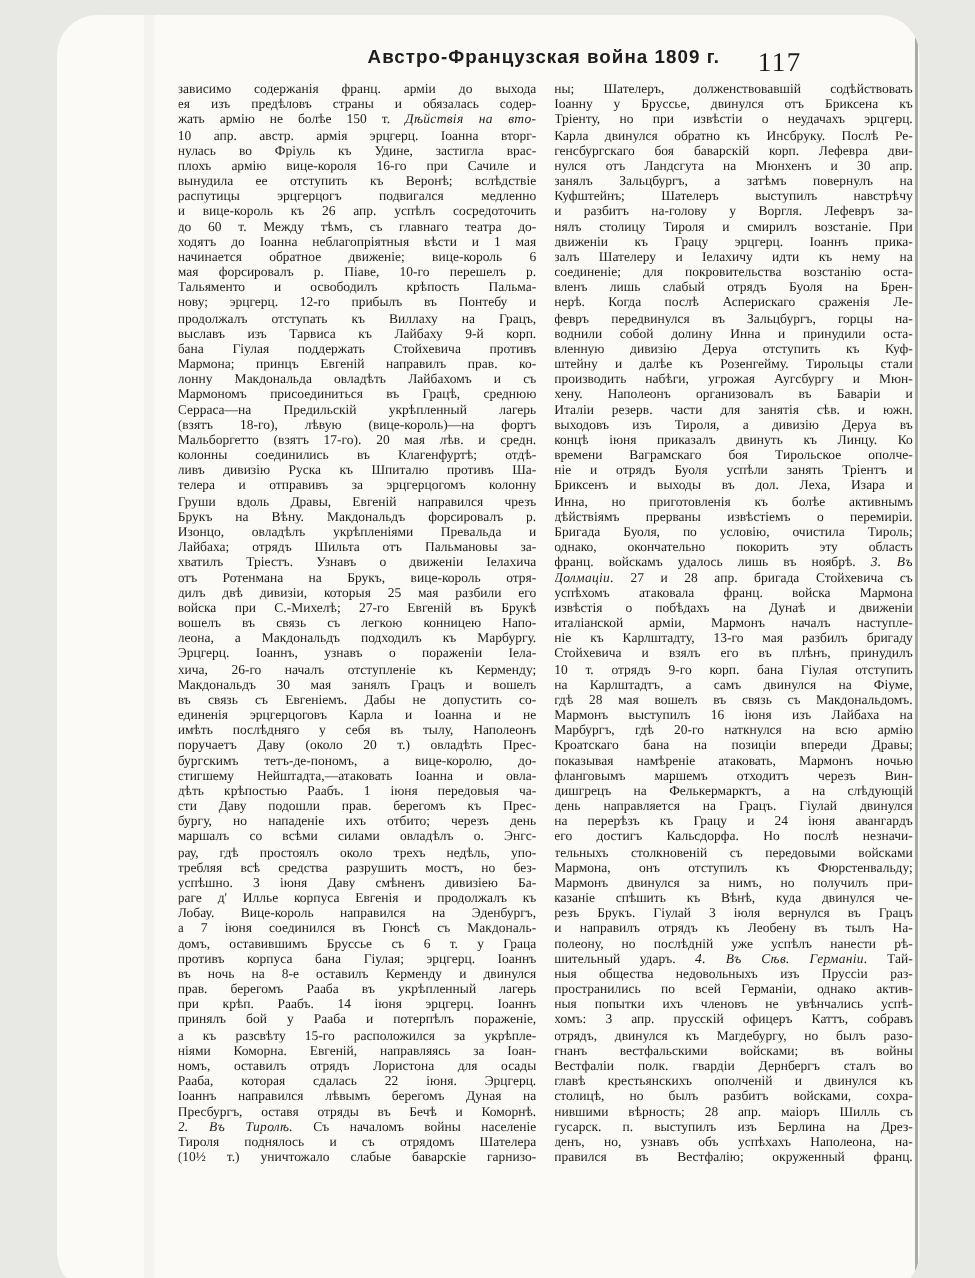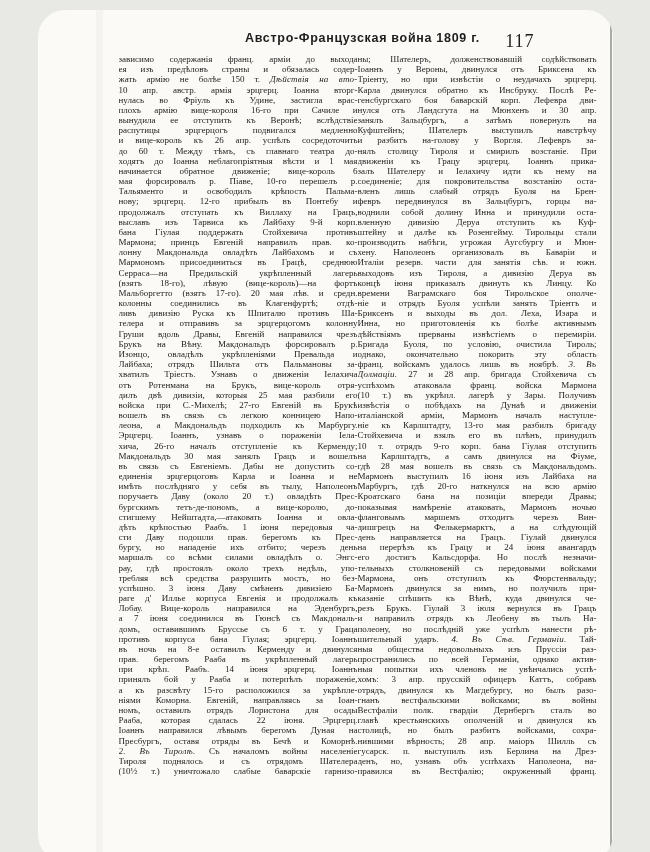--- a/index.html
+++ b/index.html
@@ -37,21 +37,21 @@
     font-family: "Liberation Serif", serif;
     font-size: 18px;
     letter-spacing: 1px;
   }
   .columns {
     position: absolute;
     top: 44px;
     left: 81px;
     width: 490px;
     display: flex;
-    gap: 0;
+    gap: 12px;
   }
   .column {
     width: 239px;
     flex: 0 0 239px;
   }
   .line {
     font-size: 9px;
     line-height: 10.18px;
     height: 10.18px;
     overflow: hidden;
@@ -172,53 +172,53 @@
         <div class="line">номъ, оставилъ отрядъ Лористона для осады</div>
         <div class="line">Рааба, которая сдалась 22 іюня. Эрцгерц.</div>
         <div class="line">Іоаннъ направился лѣвымъ берегомъ Дуная на</div>
         <div class="line">Пресбургъ, оставя отряды въ Бечѣ и Коморнѣ.</div>
         <div class="line"><i>2. Въ Тиролѣ.</i> Съ началомъ войны населеніе</div>
         <div class="line">Тироля поднялось и съ отрядомъ Шателера</div>
         <div class="line">(10½ т.) уничтожало слабые баварскіе гарнизо-</div>
       </div>
     <div class="column">
         <div class="line">ны; Шателеръ, долженствовавшій содѣйствовать</div>
-        <div class="line">Іоаннъ у Вероны, двинулся отъ Бриксена къ</div>
+        <div class="line">Іоанну у Бруссье, двинулся отъ Бриксена къ</div>
         <div class="line">Тріенту, но при извѣстіи о неудачахъ эрцгерц.</div>
         <div class="line">Карла двинулся обратно къ Инсбруку. Послѣ Ре-</div>
         <div class="line">генсбургскаго боя баварскій корп. Лефевра дви-</div>
         <div class="line">нулся отъ Ландсгута на Мюнхенъ и 30 апр.</div>
         <div class="line">занялъ Зальцбургъ, а затѣмъ повернулъ на</div>
         <div class="line">Куфштейнъ; Шателеръ выступилъ навстрѣчу</div>
         <div class="line">и разбитъ на-голову у Воргля. Лефевръ за-</div>
         <div class="line">нялъ столицу Тироля и смирилъ возстаніе. При</div>
         <div class="line">движеніи къ Грацу эрцгерц. Іоаннъ прика-</div>
         <div class="line">залъ Шателеру и Іелахичу идти къ нему на</div>
         <div class="line">соединеніе; для покровительства возстанію оста-</div>
         <div class="line">вленъ лишь слабый отрядъ Буоля на Брен-</div>
+        <div class="line">нерѣ. Когда послѣ Асперискаго сраженія Ле-</div>
         <div class="line">февръ передвинулся въ Зальцбургъ, горцы на-</div>
         <div class="line">воднили собой долину Инна и принудили оста-</div>
         <div class="line">вленную дивизію Деруа отступить къ Куф-</div>
         <div class="line">штейну и далѣе къ Розенгейму. Тирольцы стали</div>
         <div class="line">производить набѣги, угрожая Аугсбургу и Мюн-</div>
         <div class="line">хену. Наполеонъ организовалъ въ Баваріи и</div>
         <div class="line">Италіи резерв. части для занятія сѣв. и южн.</div>
         <div class="line">выходовъ изъ Тироля, а дивизію Деруа въ</div>
         <div class="line">концѣ іюня приказалъ двинуть къ Линцу. Ко</div>
         <div class="line">времени Ваграмскаго боя Тирольское ополче-</div>
         <div class="line">ніе и отрядъ Буоля успѣли занять Тріентъ и</div>
         <div class="line">Бриксенъ и выходы въ дол. Леха, Изара и</div>
         <div class="line">Инна, но приготовленія къ болѣе активнымъ</div>
         <div class="line">дѣйствіямъ прерваны извѣстіемъ о перемиріи.</div>
         <div class="line">Бригада Буоля, по условію, очистила Тироль;</div>
         <div class="line">однако, окончательно покорить эту область</div>
         <div class="line">франц. войскамъ удалось лишь въ ноябрѣ. <i>3. Въ</i></div>
         <div class="line"><i>Долмаціи.</i> 27 и 28 апр. бригада Стойхевича съ</div>
         <div class="line">успѣхомъ атаковала франц. войска Мармона</div>
-        <div class="line">(10 т.) въ укрѣпл. лагерѣ у Зары. Получивъ</div>
         <div class="line">извѣстія о побѣдахъ на Дунаѣ и движеніи</div>
         <div class="line">италіанской арміи, Мармонъ началъ наступле-</div>
         <div class="line">ніе къ Карлштадту, 13-го мая разбилъ бригаду</div>
         <div class="line">Стойхевича и взялъ его въ плѣнъ, принудилъ</div>
         <div class="line">10 т. отрядъ 9-го корп. бана Гіулая отступить</div>
         <div class="line">на Карлштадтъ, а самъ двинулся на Фіуме,</div>
         <div class="line">гдѣ 28 мая вошелъ въ связь съ Макдональдомъ.</div>
         <div class="line">Мармонъ выступилъ 16 іюня изъ Лайбаха на</div>
         <div class="line">Марбургъ, гдѣ 20-го наткнулся на всю армію</div>
         <div class="line">Кроатскаго бана на позиціи впереди Дравы;</div>

